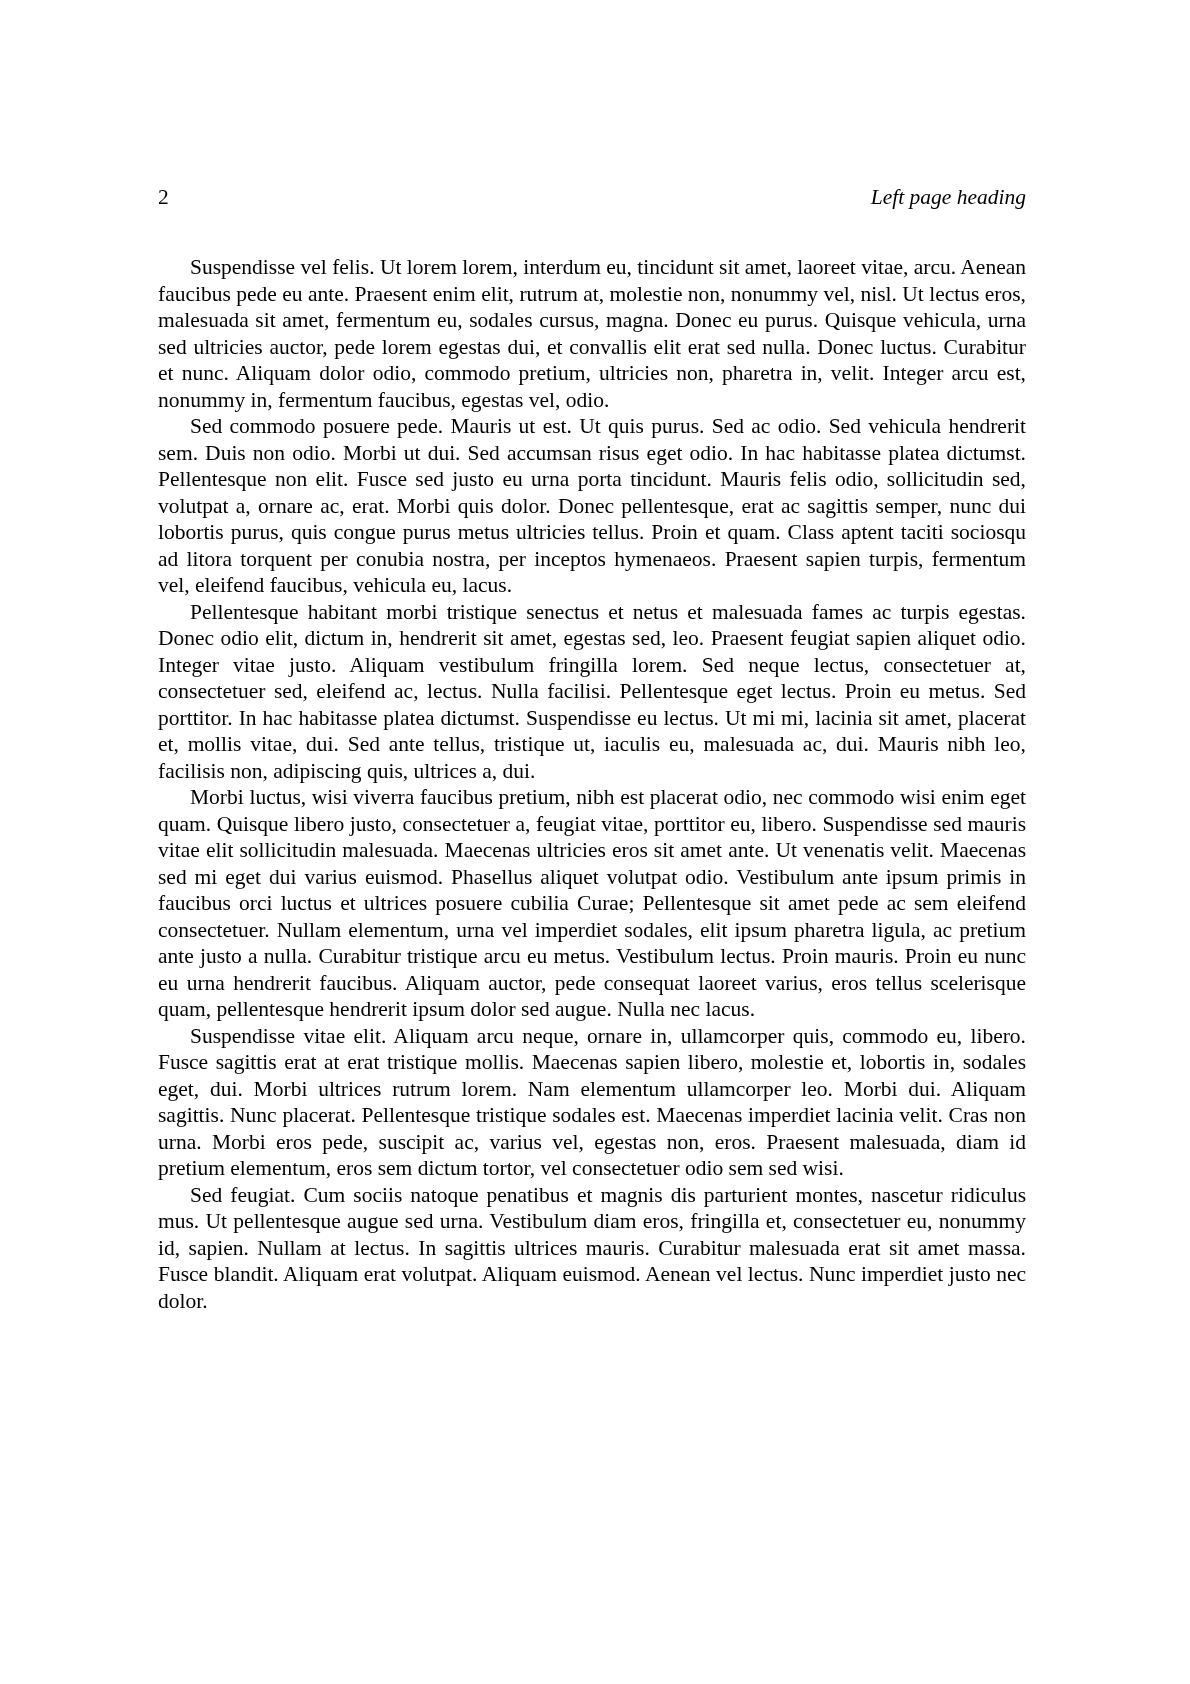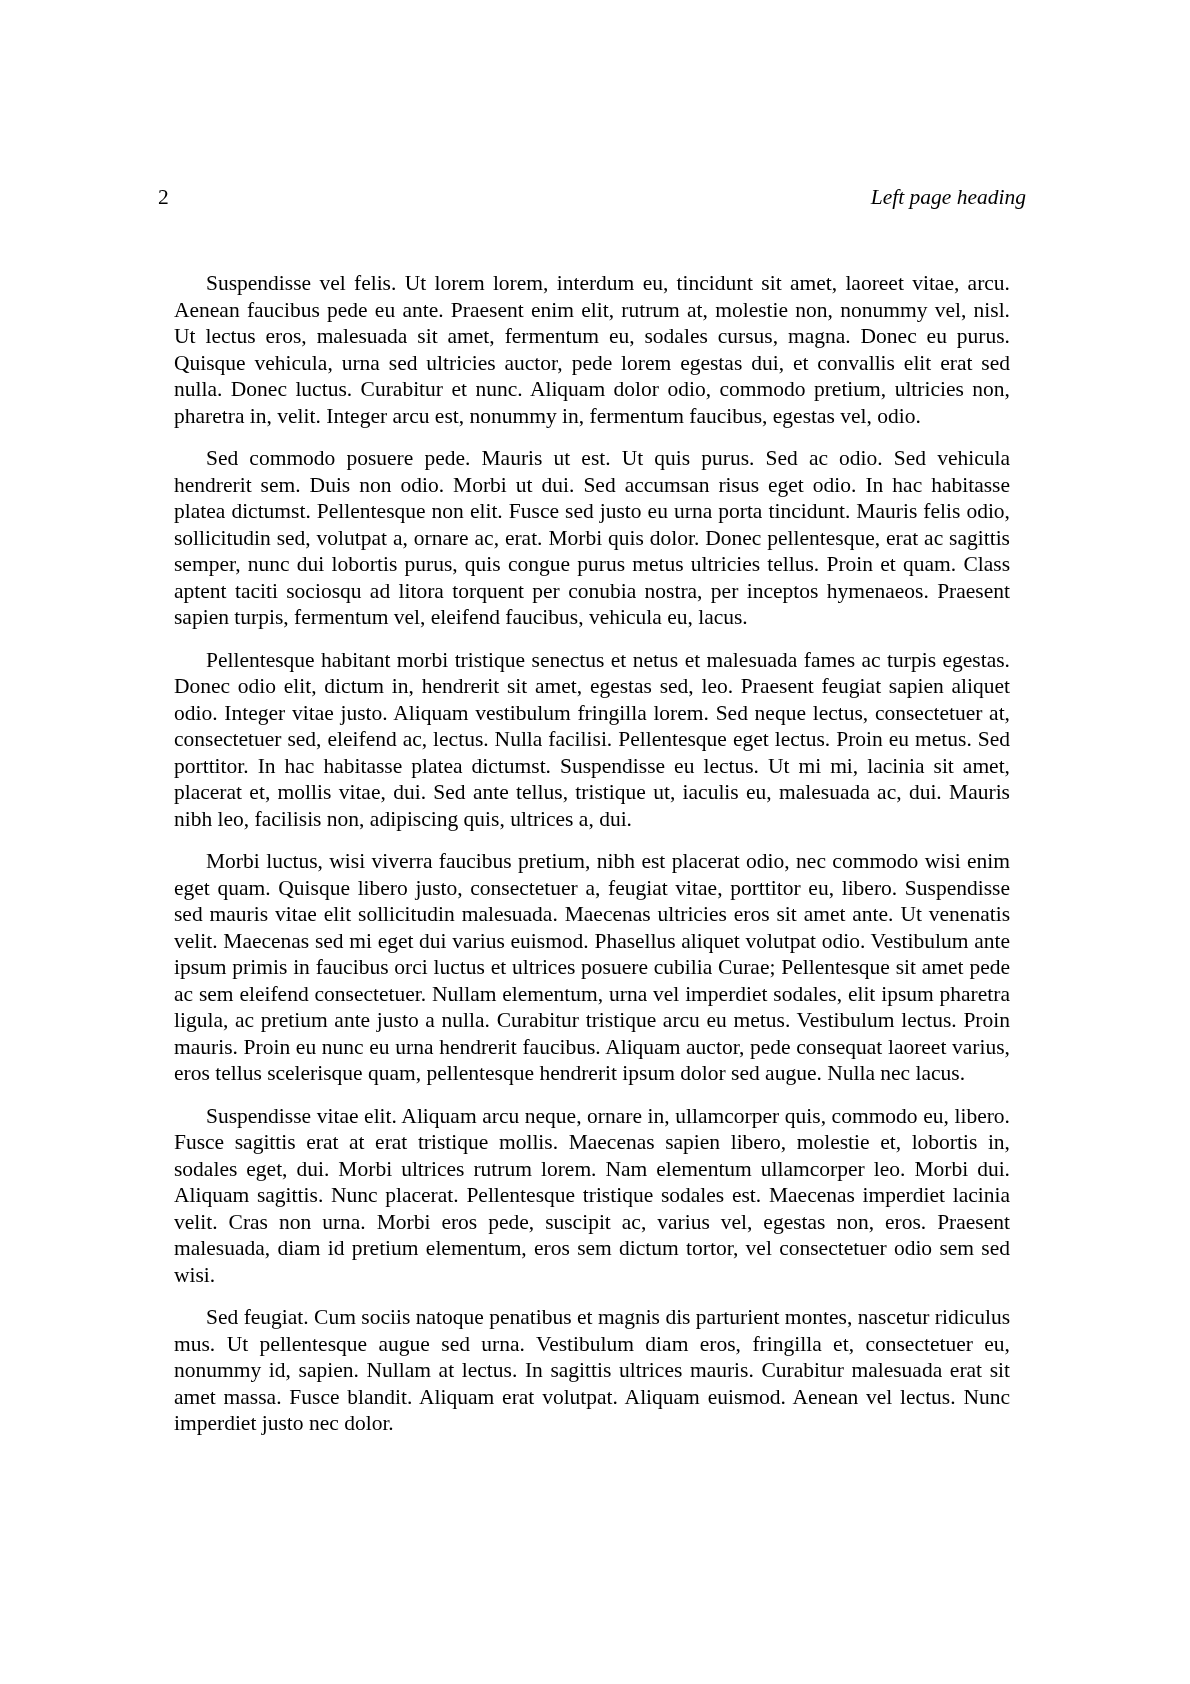--- a/index.html
+++ b/index.html
@@ -37,21 +37,21 @@
     position: absolute;
     left: 158px;
     top: 254px;
     width: 868px;
     font-size: 21.5px;
     line-height: 26.5px;
     text-align: justify;
     text-justify: inter-word;
   }
   .body-text p {
-    margin: 16px;
+    margin: 0;
     padding: 0;
     text-indent: 32px;
   }
 </style>
 </head>
 <body>
 
 <div class="page">
 
   <div class="running-header">

